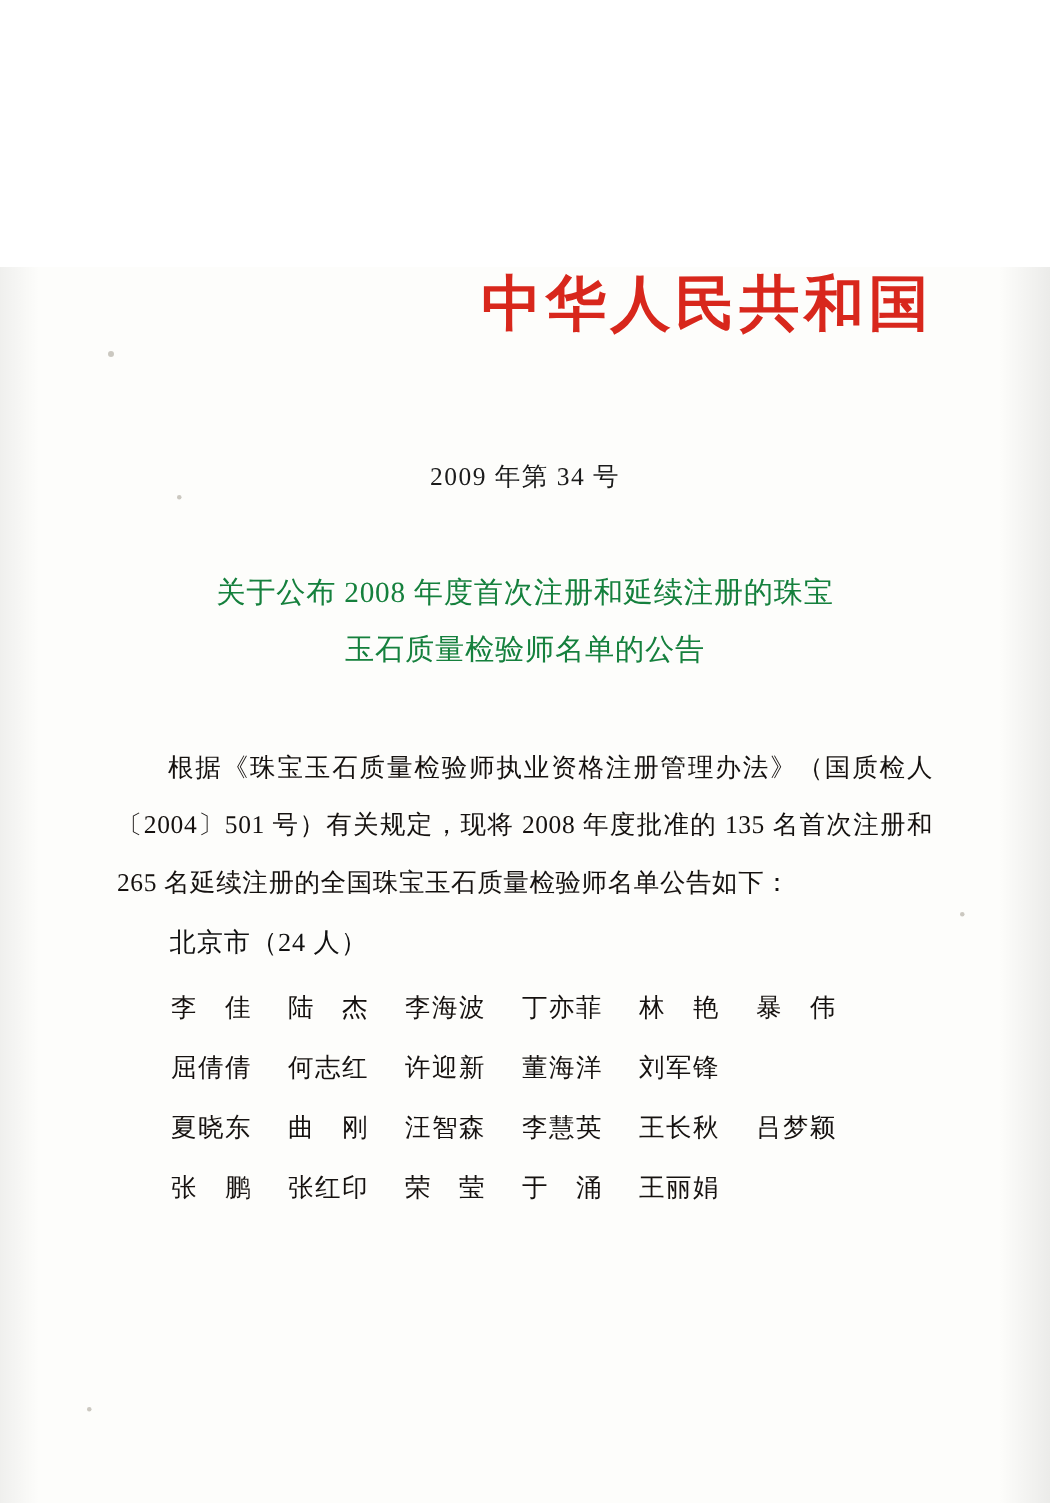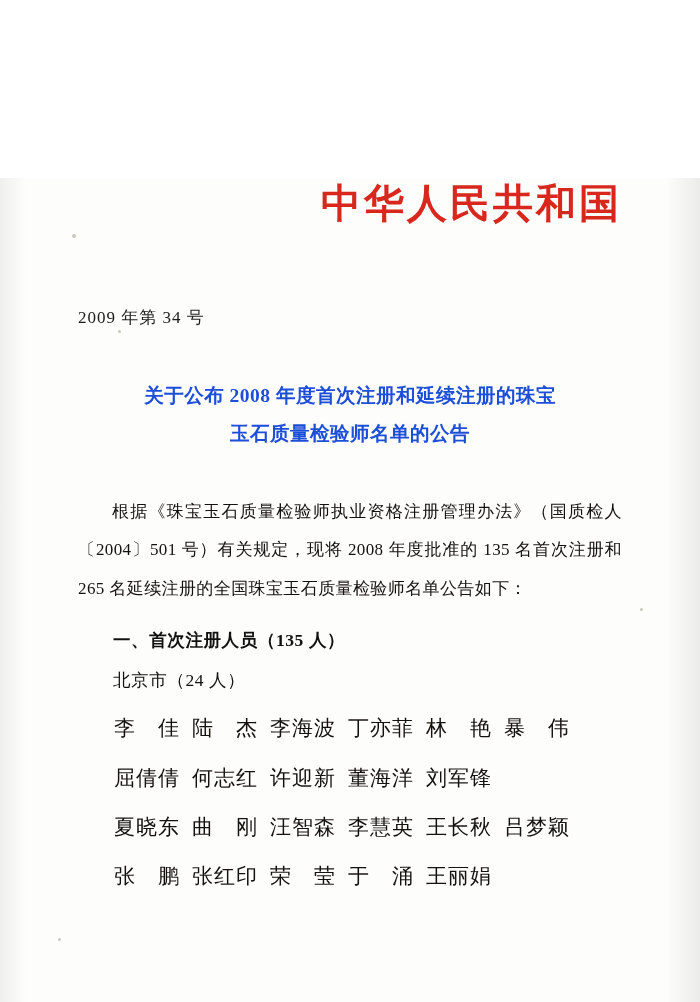--- a/index.html
+++ b/index.html
@@ -63,33 +63,33 @@
     line-height: 1.25;
   }
   .title-line2 {
     margin-top: 14px;
     font-size: 33px;
     letter-spacing: 1px;
     line-height: 1.3;
   }
   .doc-number {
     margin-top: 78px;
-    text-align: left;
+    text-align: center;
     font-size: 17px;
     letter-spacing: 1px;
     color: #1b1b1b;
   }
   .subject {
     margin-top: 48px;
     text-align: center;
-    font-weight: bold;
+    font-weight: normal;
     font-size: 19.5px;
     line-height: 1.95;
     letter-spacing: 0.5px;
-    color: #1d4ed8;
+    color: #15803d;
   }
   .body-para {
     margin-top: 40px;
     font-size: 17px;
     line-height: 2.25;
     text-align: justify;
     text-justify: inter-ideograph;
     text-indent: 2em;
     letter-spacing: 0.4px;
     color: #15110f;
@@ -114,21 +114,21 @@
     padding-left: 36px;
     padding-right: 10px;
   }
   .name-row {
     display: flex;
     justify-content: flex-start;
     line-height: 2.35;
   }
   .name-cell {
     width: 78px;
-    font-size: 21px;
+    font-size: 17px;
     letter-spacing: 1px;
     color: #15110f;
     white-space: nowrap;
   }
 </style>
 </head>
 <body>
 
 <div class="page">
 
@@ -145,21 +145,20 @@
 
     <div class="doc-number">2009 年第 34 号</div>
 
     <div class="subject">
       <div>关于公布 2008 年度首次注册和延续注册的珠宝</div>
       <div>玉石质量检验师名单的公告</div>
     </div>
 
     <div class="body-para">根据《珠宝玉石质量检验师执业资格注册管理办法》（国质检人〔2004〕501 号）有关规定，现将 2008 年度批准的 135 名首次注册和 265 名延续注册的全国珠宝玉石质量检验师名单公告如下：</div>
 
-    <div class="section-head">一、首次注册人员（135 人）</div>
 
     <div class="sub-head">北京市（24 人）</div>
 
     <div class="name-grid">
       <div class="name-row">
         <span class="name-cell">李　佳</span>
         <span class="name-cell">陆　杰</span>
         <span class="name-cell">李海波</span>
         <span class="name-cell">丁亦菲</span>
         <span class="name-cell">林　艳</span>

